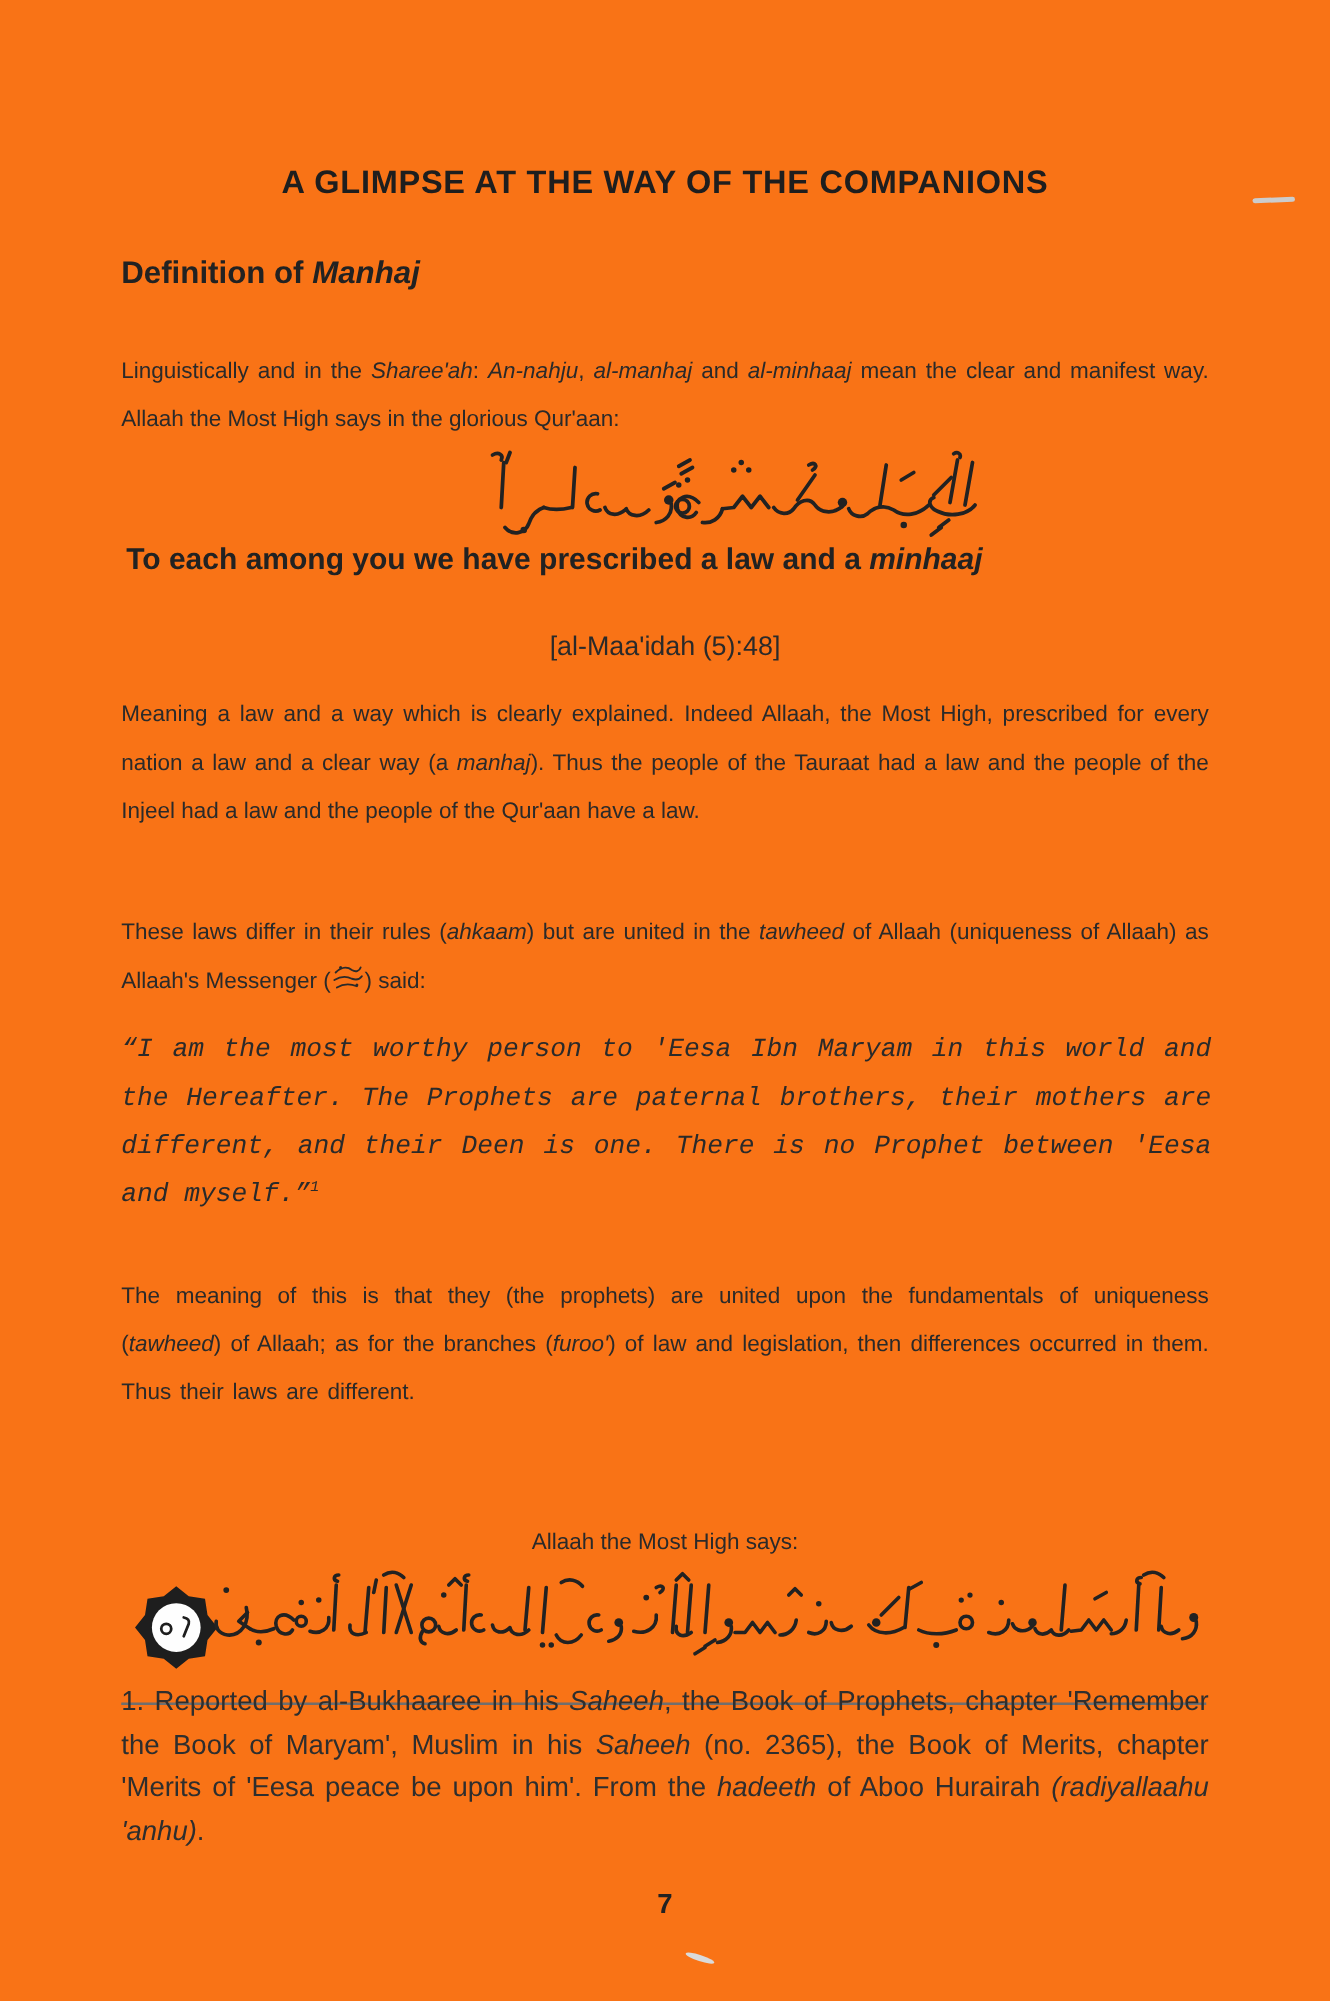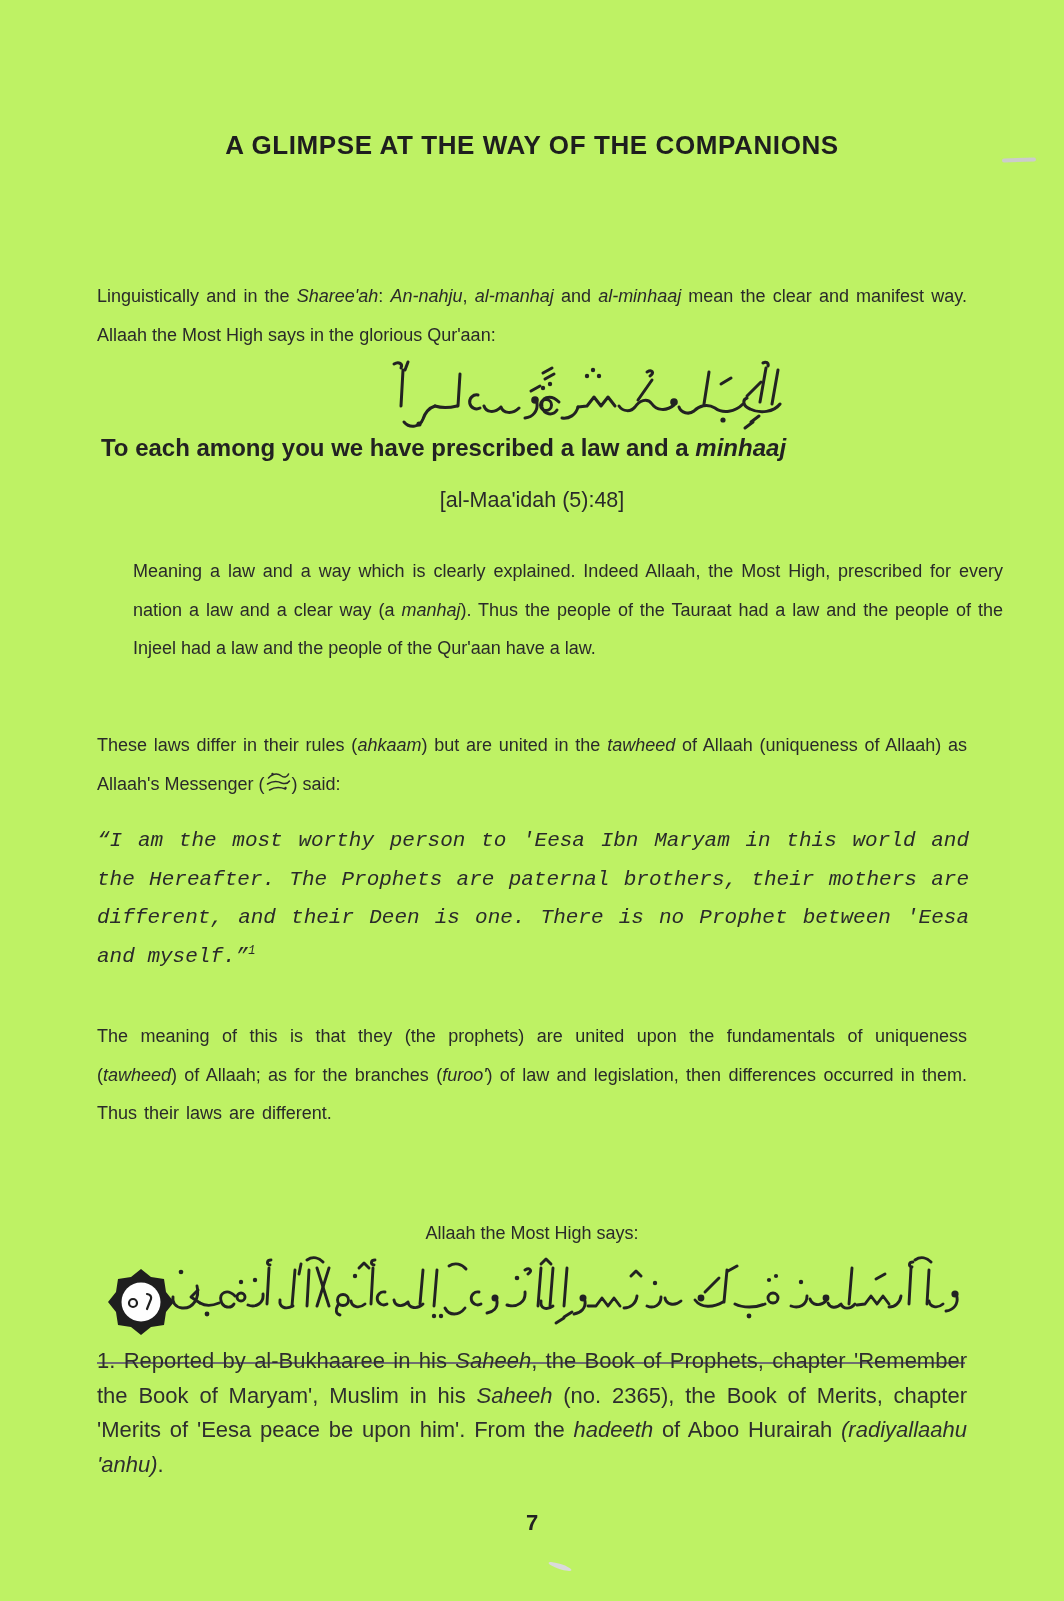--- a/index.html
+++ b/index.html
@@ -1,20 +1,20 @@
 <!DOCTYPE html>
 <html><head>
 <meta charset="utf-8">
 <style>
   html,body{margin:0;padding:0;background:#e9e9e9;}
   .page{
     position:relative;
     width:1064px;height:1601px;
     margin:0 auto;
-    background:#bef264;
+    background:#f97316;
     font-family:"Liberation Sans","DejaVu Sans",sans-serif;
     color:#2a2a2a;
     overflow:hidden;
   }
   .abs{position:absolute;}
   .chapter-title{
     left:0;top:129px;width:1064px;
     text-align:center;
     font-size:26px;line-height:32px;font-weight:bold;
     letter-spacing:0.6px;color:#1e1e1e;
@@ -22,31 +22,31 @@
   .section-heading{
     left:97px;top:202px;width:870px;
     font-size:25px;line-height:32px;font-weight:bold;color:#222;
   }
   .body-text{
     left:97px;width:870px;
     font-size:18px;line-height:38.5px;
     text-align:justify;color:#2a2a2a;
   }
   .p-intro{top:277px;}
-  .p-meaning{top:552px;margin-left:36px;}
+  .p-meaning{top:552px;}
   .p-laws{top:726px;}
   .hadith-quote{top:822px;font-style:italic;font-size:21px;width:872px;font-family:Liberation Mono, monospace;}
   .p-tawheed{top:1017px;word-spacing:2px;}
   .p-says{top:1214px;text-align:center;}
   .verse-translation{
     left:0;top:432px;width:887px;text-align:center;
     font-size:24px;line-height:32px;font-weight:bold;color:#222;
   }
   .verse-citation{
-    left:0;top:484px;width:1064px;text-align:center;
+    left:0;top:501px;width:1064px;text-align:center;
     font-size:21.5px;line-height:32px;
   }
   .arabic-1{left:347px;top:360px;width:440px;height:72px;}
   .arabic-2{left:97px;top:1256px;width:870px;height:88px;}
   .footnote-divider{
     left:97px;top:1362px;width:868px;height:0;
     border-top:2px solid #6f6f6f;
   }
   .footnote{
     left:97px;top:1344px;width:870px;
@@ -75,20 +75,21 @@
     background:#dadada;border-radius:50%;transform:rotate(18deg);
   }
 </style>
 </head>
 <body>
 
 <div class="page">
 
   <div class="abs chapter-title">A GLIMPSE AT THE WAY OF THE COMPANIONS</div>
 
+  <div class="abs section-heading"><span>Definition of </span><span class="i">Manhaj</span></div>
 
   <div class="abs body-text p-intro"><span>Linguistically and in the </span><span class="i">Sharee'ah</span><span>: </span><span class="i">An-nahju</span><span>, </span><span class="i">al-manhaj</span><span> and </span><span class="i">al-minhaaj</span><span> mean the clear and manifest way. Allaah the Most High says in the glorious Qur'aan:</span></div>
 
   <div class="abs arabic-1" title="لِكُلٍّ جَعَلْنَا مِنكُمْ شِرْعَةً وَمِنْهَاجًا">
     <svg width="440" height="72" viewBox="0 0 440 72" aria-hidden="true">
       <g class="cal">
 
         <path d="M431,10 L425,44"></path>
         <path d="M419,8 L413,42"></path>
         <path d="M414,22 L400,36"></path>

